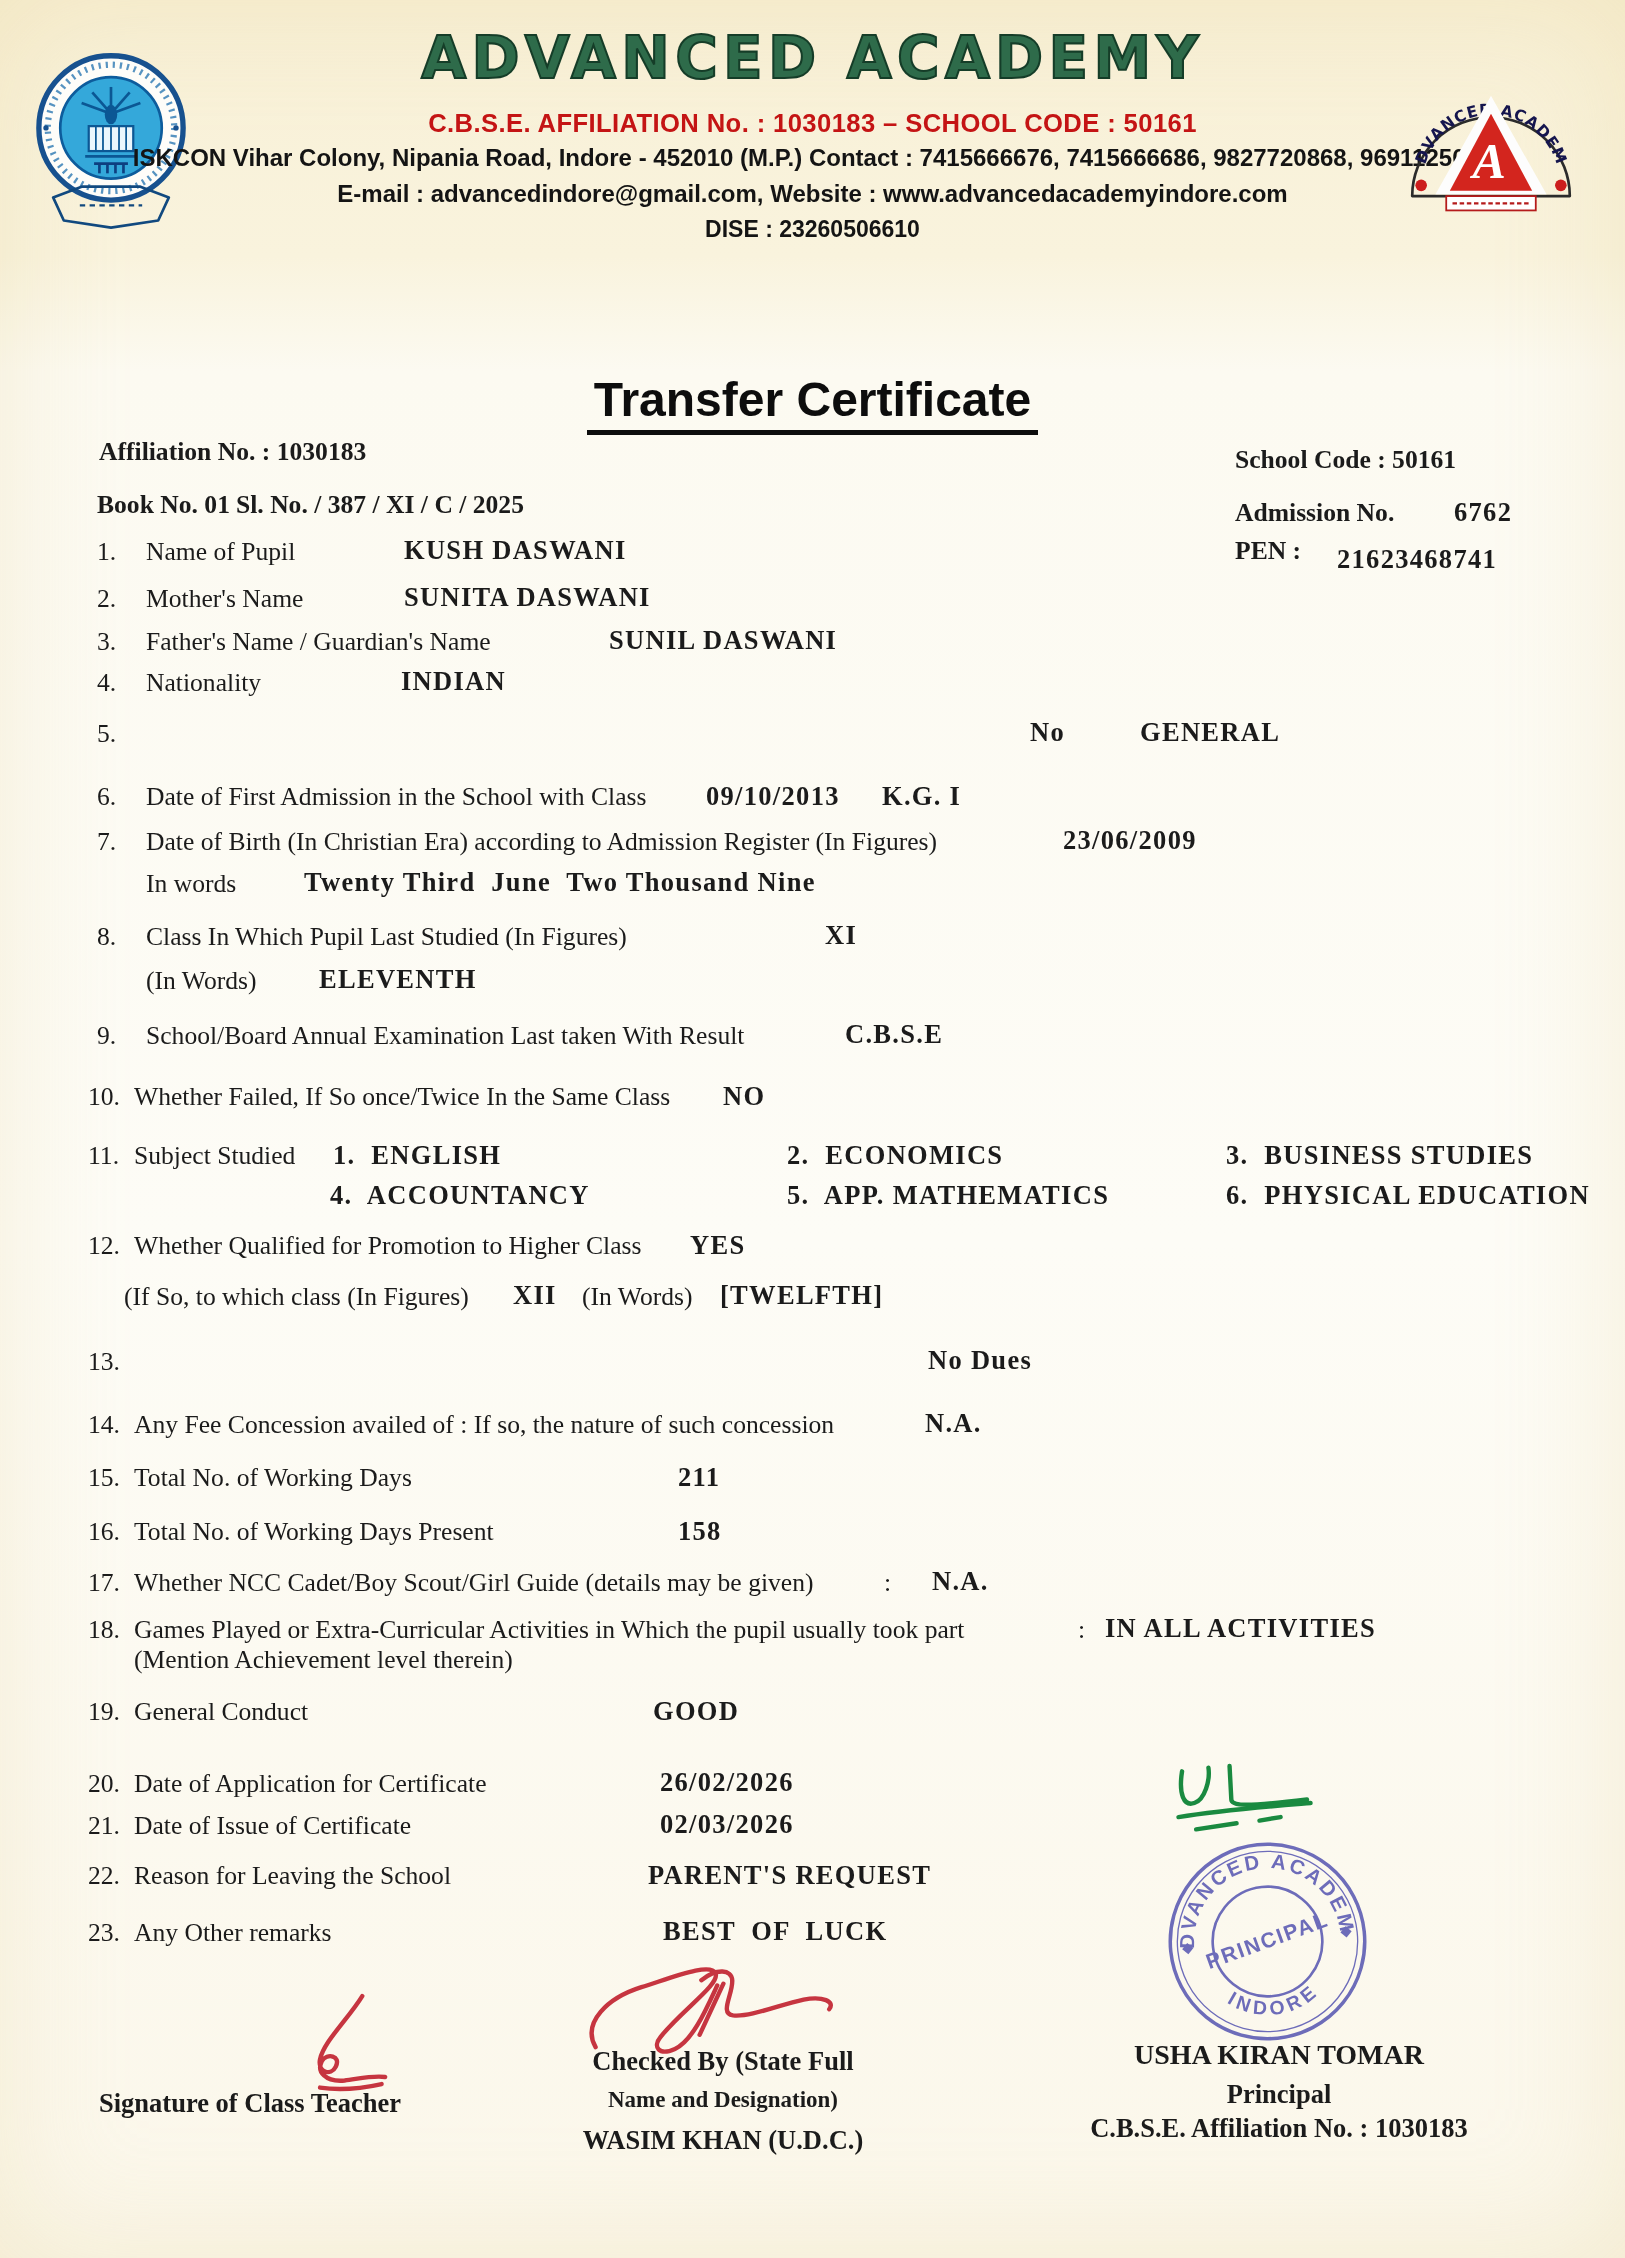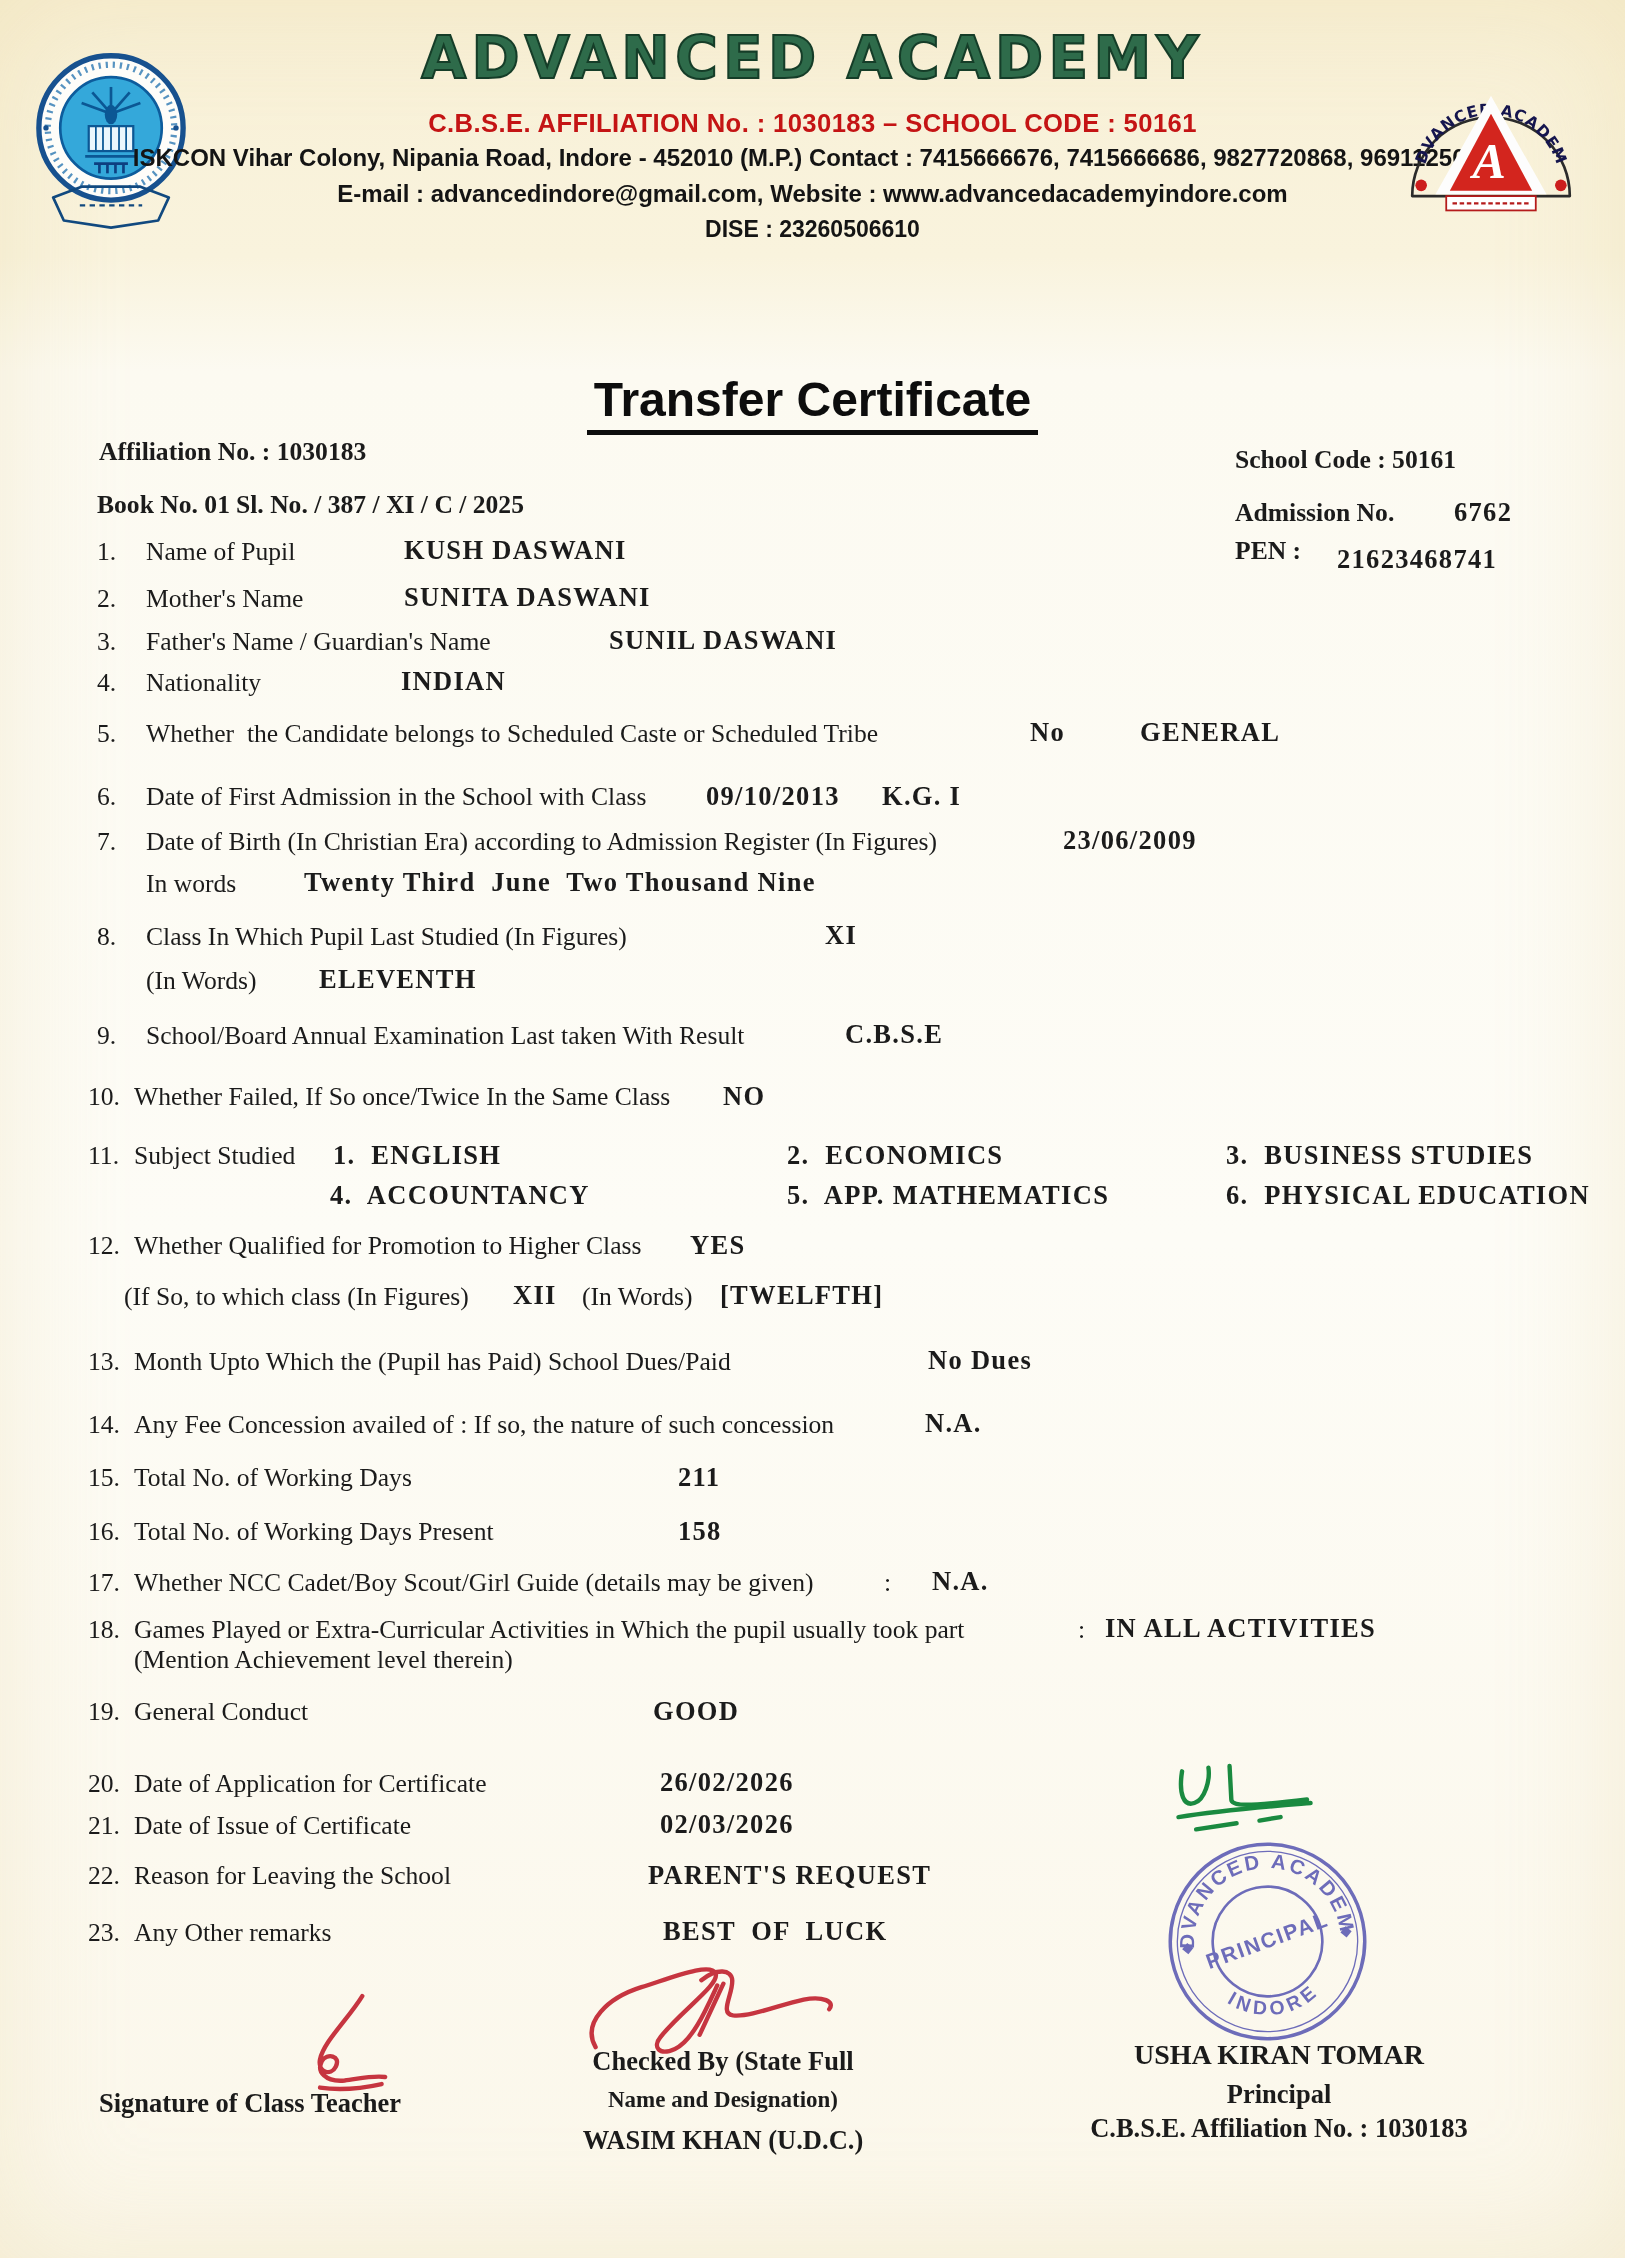--- a/index.html
+++ b/index.html
@@ -109,21 +109,20 @@
 
   <span class="t" style="left:97px;top:628px">3.</span>
   <span class="t" style="left:146px;top:628px">Father's Name / Guardian's Name</span>
   <span class="t v" style="left:609px;top:626px">SUNIL DASWANI</span>
 
   <span class="t" style="left:97px;top:669px">4.</span>
   <span class="t" style="left:146px;top:669px">Nationality</span>
   <span class="t v" style="left:401px;top:667px">INDIAN</span>
 
   <span class="t" style="left:97px;top:720px">5.</span>
-  <span class="t" style="left:146px;top:720px">Whether  the Candidate belongs to Scheduled Caste or Scheduled Tribe</span>
   <span class="t v" style="left:1030px;top:718px">No</span>
   <span class="t v" style="left:1140px;top:718px">GENERAL</span>
 
   <span class="t" style="left:97px;top:783px">6.</span>
   <span class="t" style="left:146px;top:783px">Date of First Admission in the School with Class</span>
   <span class="t v" style="left:706px;top:782px">09/10/2013</span>
   <span class="t v" style="left:882px;top:782px">K.G. I</span>
 
   <span class="t" style="left:97px;top:828px">7.</span>
   <span class="t" style="left:146px;top:828px">Date of Birth (In Christian Era) according to Admission Register (In Figures)</span>
@@ -156,21 +155,20 @@
 
   <span class="t" style="left:88px;top:1232px">12.</span>
   <span class="t" style="left:134px;top:1232px">Whether Qualified for Promotion to Higher Class</span>
   <span class="t v" style="left:690px;top:1231px">YES</span>
   <span class="t" style="left:124px;top:1283px">(If So, to which class (In Figures)</span>
   <span class="t v" style="left:513px;top:1281px">XII</span>
   <span class="t" style="left:582px;top:1283px">(In Words)</span>
   <span class="t v" style="left:720px;top:1281px">[TWELFTH]</span>
 
   <span class="t" style="left:88px;top:1348px">13.</span>
-  <span class="t" style="left:134px;top:1348px">Month Upto Which the (Pupil has Paid) School Dues/Paid</span>
   <span class="t v" style="left:928px;top:1346px">No Dues</span>
 
   <span class="t" style="left:88px;top:1411px">14.</span>
   <span class="t" style="left:134px;top:1411px">Any Fee Concession availed of : If so, the nature of such concession</span>
   <span class="t v" style="left:925px;top:1409px">N.A.</span>
 
   <span class="t" style="left:88px;top:1464px">15.</span>
   <span class="t" style="left:134px;top:1464px">Total No. of Working Days</span>
   <span class="t v" style="left:678px;top:1463px">211</span>
 

